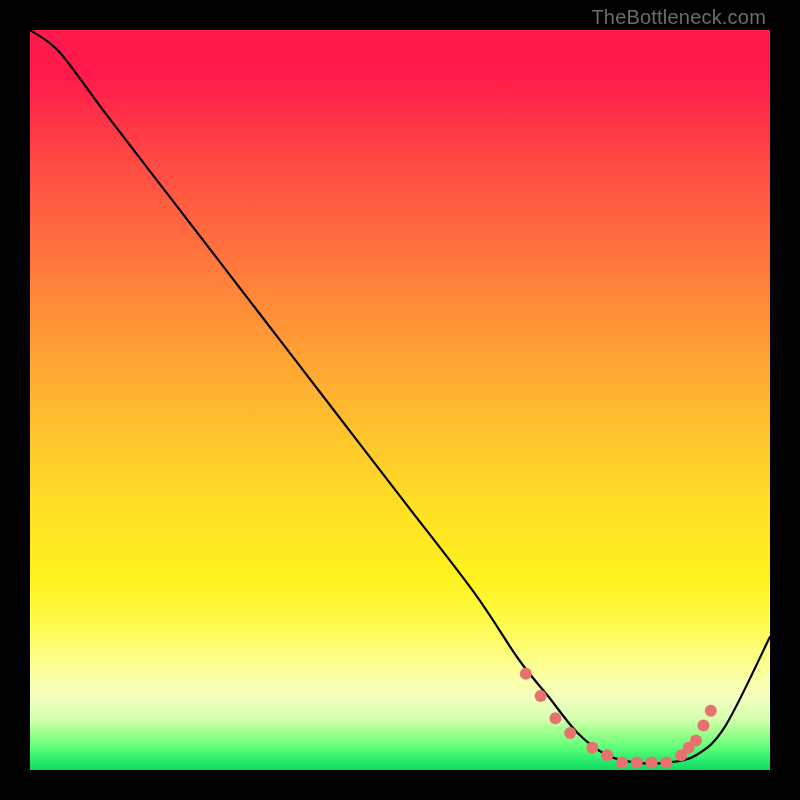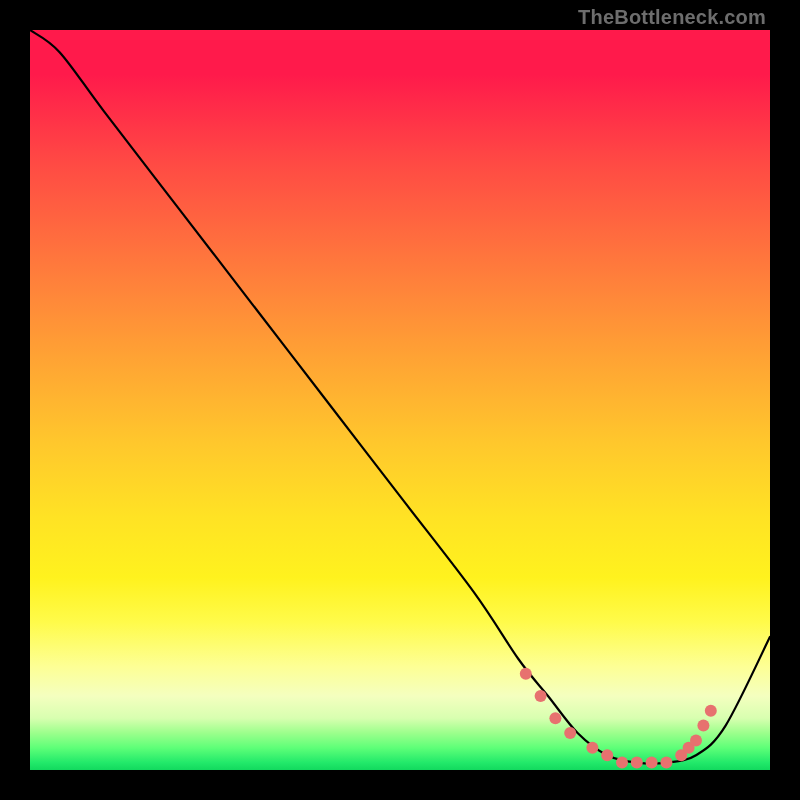--- a/index.html
+++ b/index.html
@@ -61,21 +61,21 @@
     top: 0;
     width: 100%;
     height: 100%;
   }
   .attribution {
     position: absolute;
     top: 6px;
     right: 34px;
     color: #6d6d6d;
     font-size: 20px;
-    font-weight: 700;
+    font-weight: 400;
     letter-spacing: 0.2px;
     user-select: none;
   }
 </style>
 </head>
 <body>
 
 <div class="frame">
 
   <div class="plot-area">

